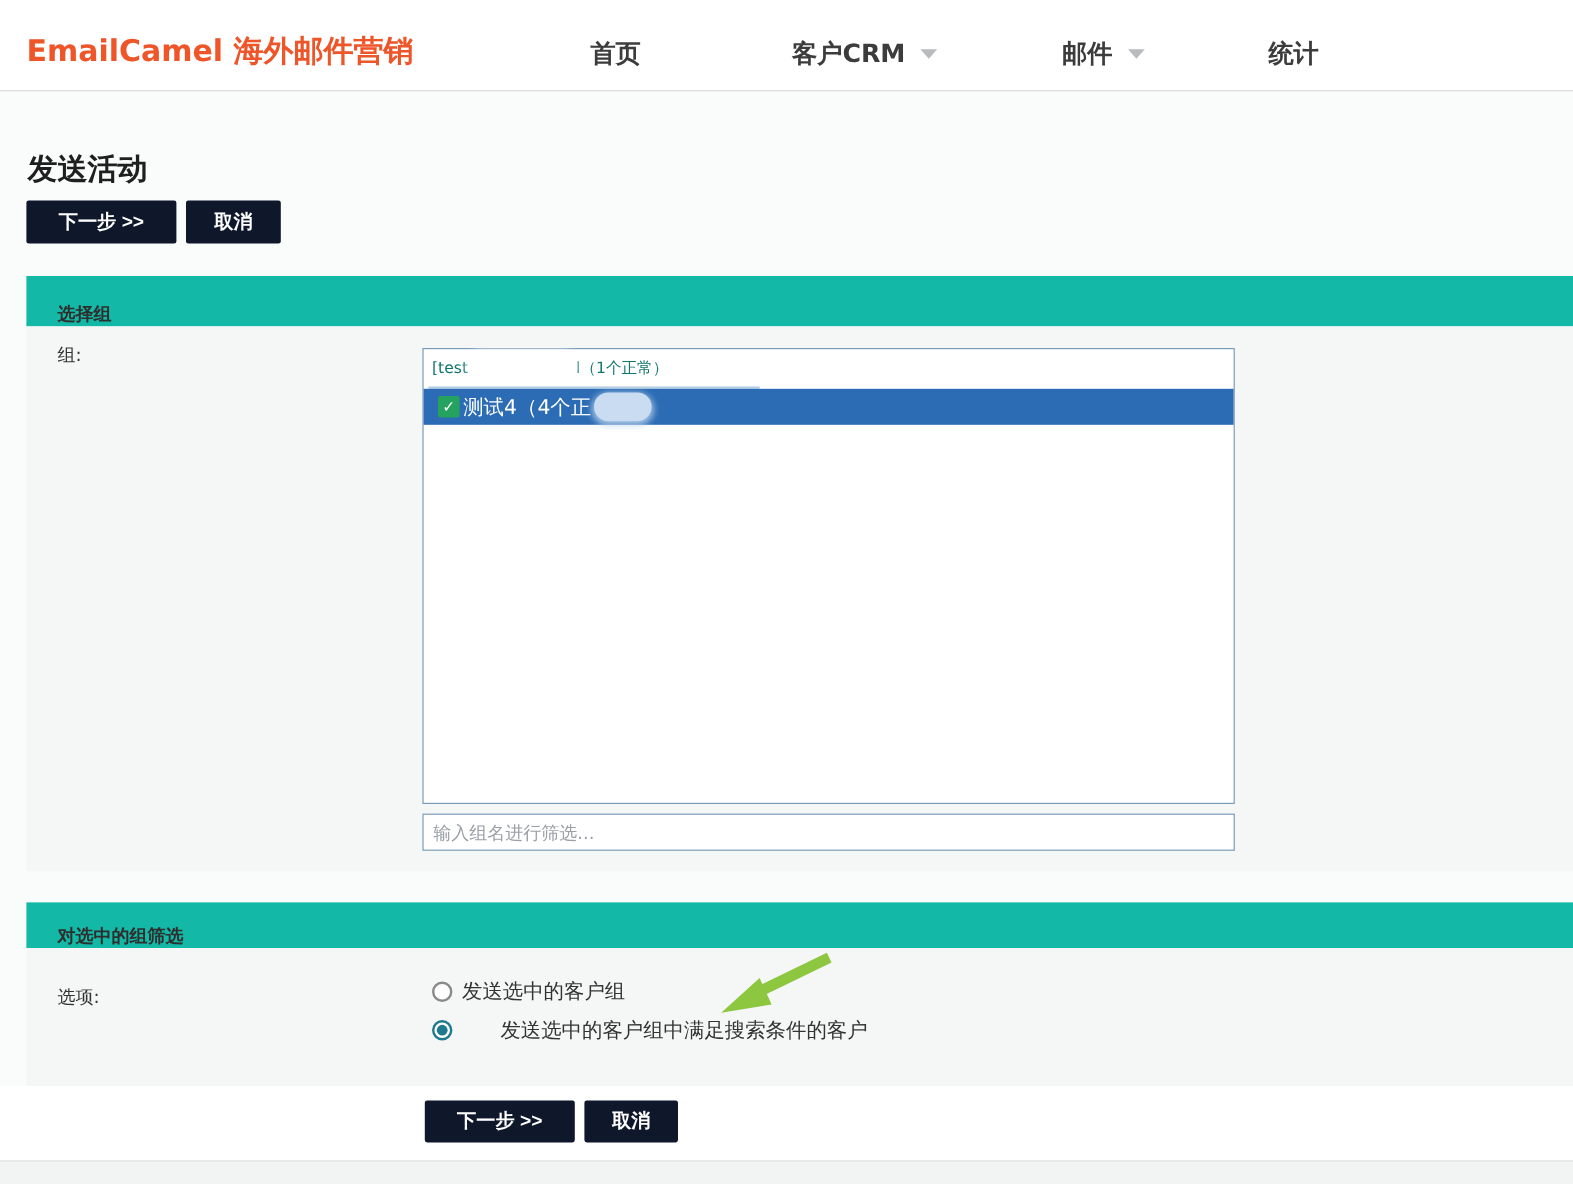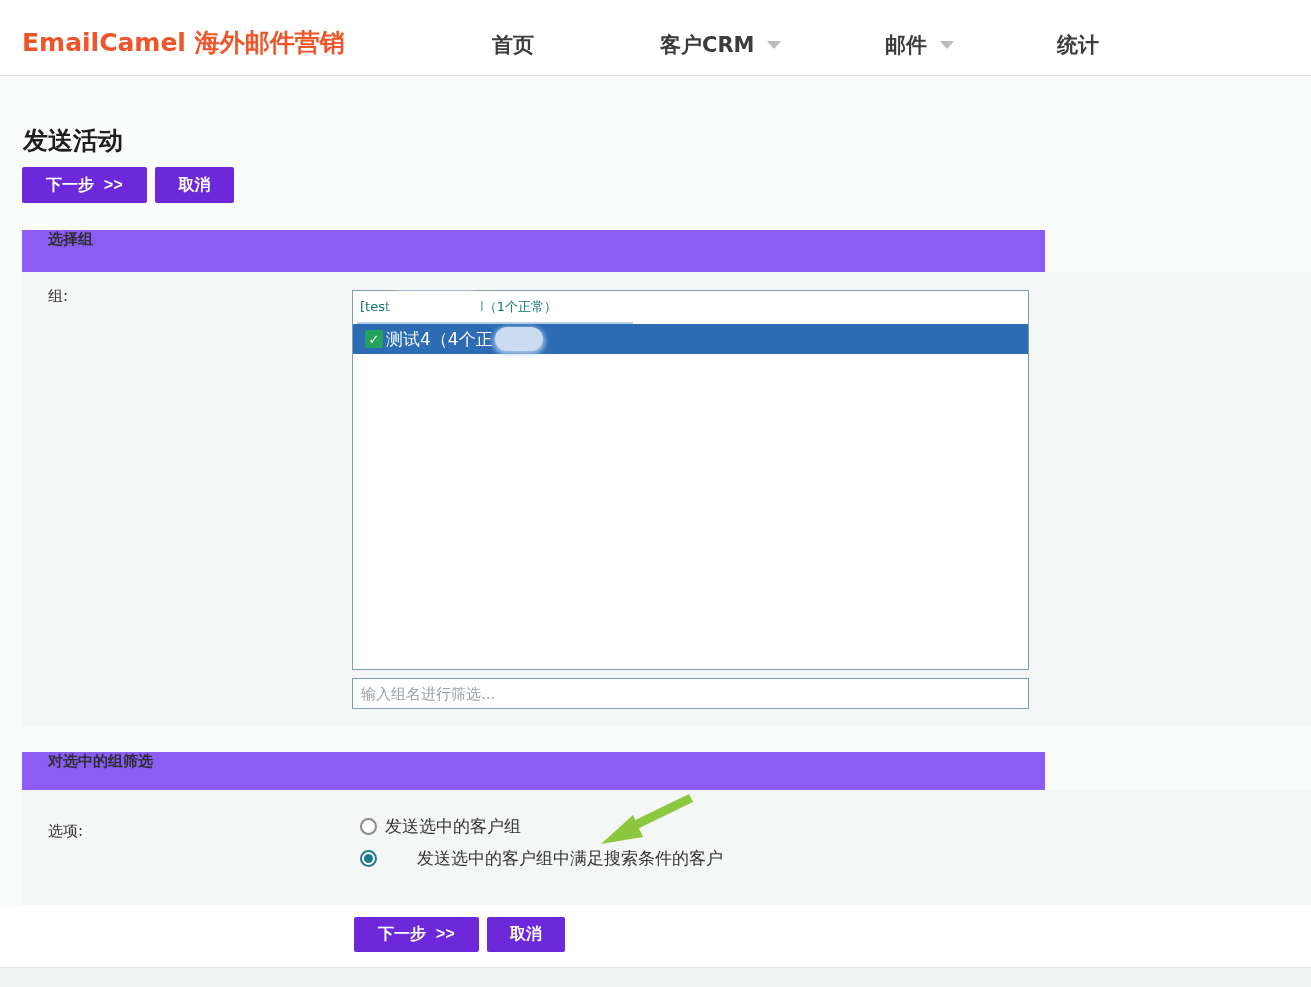--- a/index.html
+++ b/index.html
@@ -35,32 +35,32 @@
     border-right:7px solid transparent;
     border-top:8px solid #b9bcbe;
   }
   
   .page-title {
     position:absolute; left:23px; top:124px;
     font-size:25px; font-weight:bold; color:#1f1f1f;
   }
   .btn {
     position:absolute; height:36px;
-    background:#6d28d9; color:#ffffff; border:none;
-    font-family:Liberation Mono, monospace; font-size:16px; font-weight:bold;
+    background:#0f172a; color:#ffffff; border:none;
+    font-family:Liberation Sans, sans-serif; font-size:16px; font-weight:bold;
     border-radius:2px; cursor:pointer; text-align:center;
   }
   .btn-next-top   { left:22px;  top:167px; width:125px; }
   .btn-cancel-top { left:155px; top:167px; width:79px;  }
   .btn-next-bot   { left:354px; top:917px; width:125px; height:35px; }
   .btn-cancel-bot { left:487px; top:917px; width:78px;  height:35px; }
   
   .section-band {
-    position:absolute; left:22px; width:1023px;
-    background:#8b5cf6; display:flex; align-items:flex-start;
+    position:absolute; left:22px; width:1289px;
+    background:#14b8a6; display:flex; align-items:flex-end;
   }
   .band-1 { top:230px; height:42px; }
   .band-2 { top:752px; height:38px; }
   .section-band .band-label {
     margin-left:26px; font-size:15px; font-weight:bold; color:#2e2e2e;
   }
   .section-body {
     position:absolute; left:22px; width:1289px; background:#f5f6f6;
   }
   .body-1 { top:272px; height:454px; }

